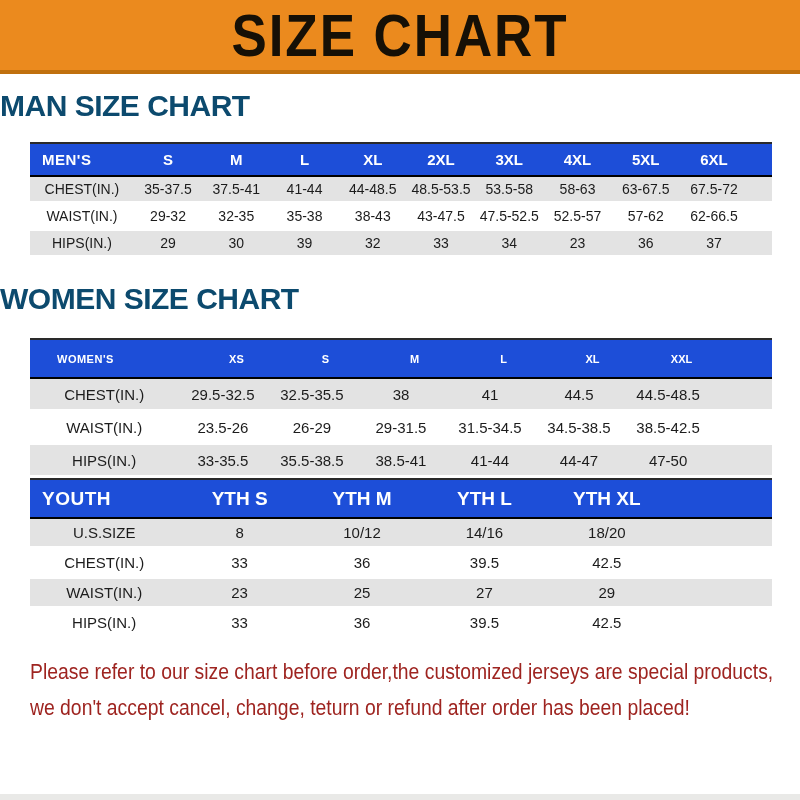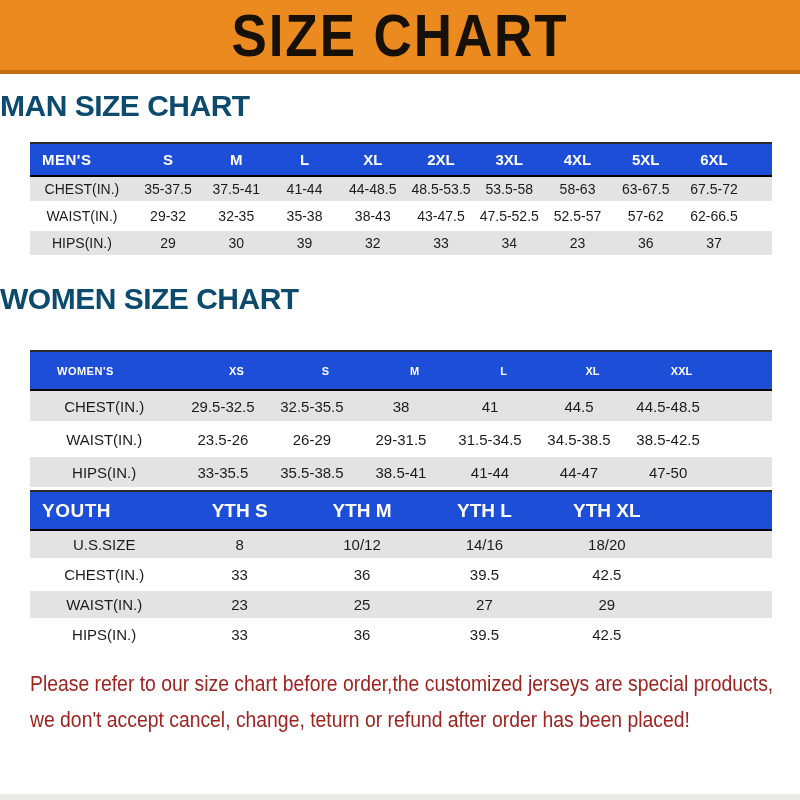--- a/index.html
+++ b/index.html
@@ -19,21 +19,21 @@
     font-size:54px;font-weight:900;color:#161006;letter-spacing:2px;
     transform:scale(0.98,1.1);white-space:nowrap;line-height:1;
   }
 
   
   .section-heading{
     text-align:left;font-weight:800;color:#0c4a6e;line-height:1;
     letter-spacing:-0.5px;font-size:30px;
   }
   .men   .section-heading{margin:17px 0 21px;}
-  .women .section-heading{margin:26px 0 36px;}
+  .women .section-heading{margin:26px 0 24px;}
   .youth .section-heading{margin:30px 0 25px;}
 
   
   .size-table{
     width:742px;margin-left:30px;border-collapse:separate;border-spacing:0;
     table-layout:fixed;
   }
   thead th{
     background:#1d4ed8;color:#ffffff;font-weight:700;text-align:center;
     padding:0;border-top:2px solid #2a2a2a;border-bottom:2px solid #000;

